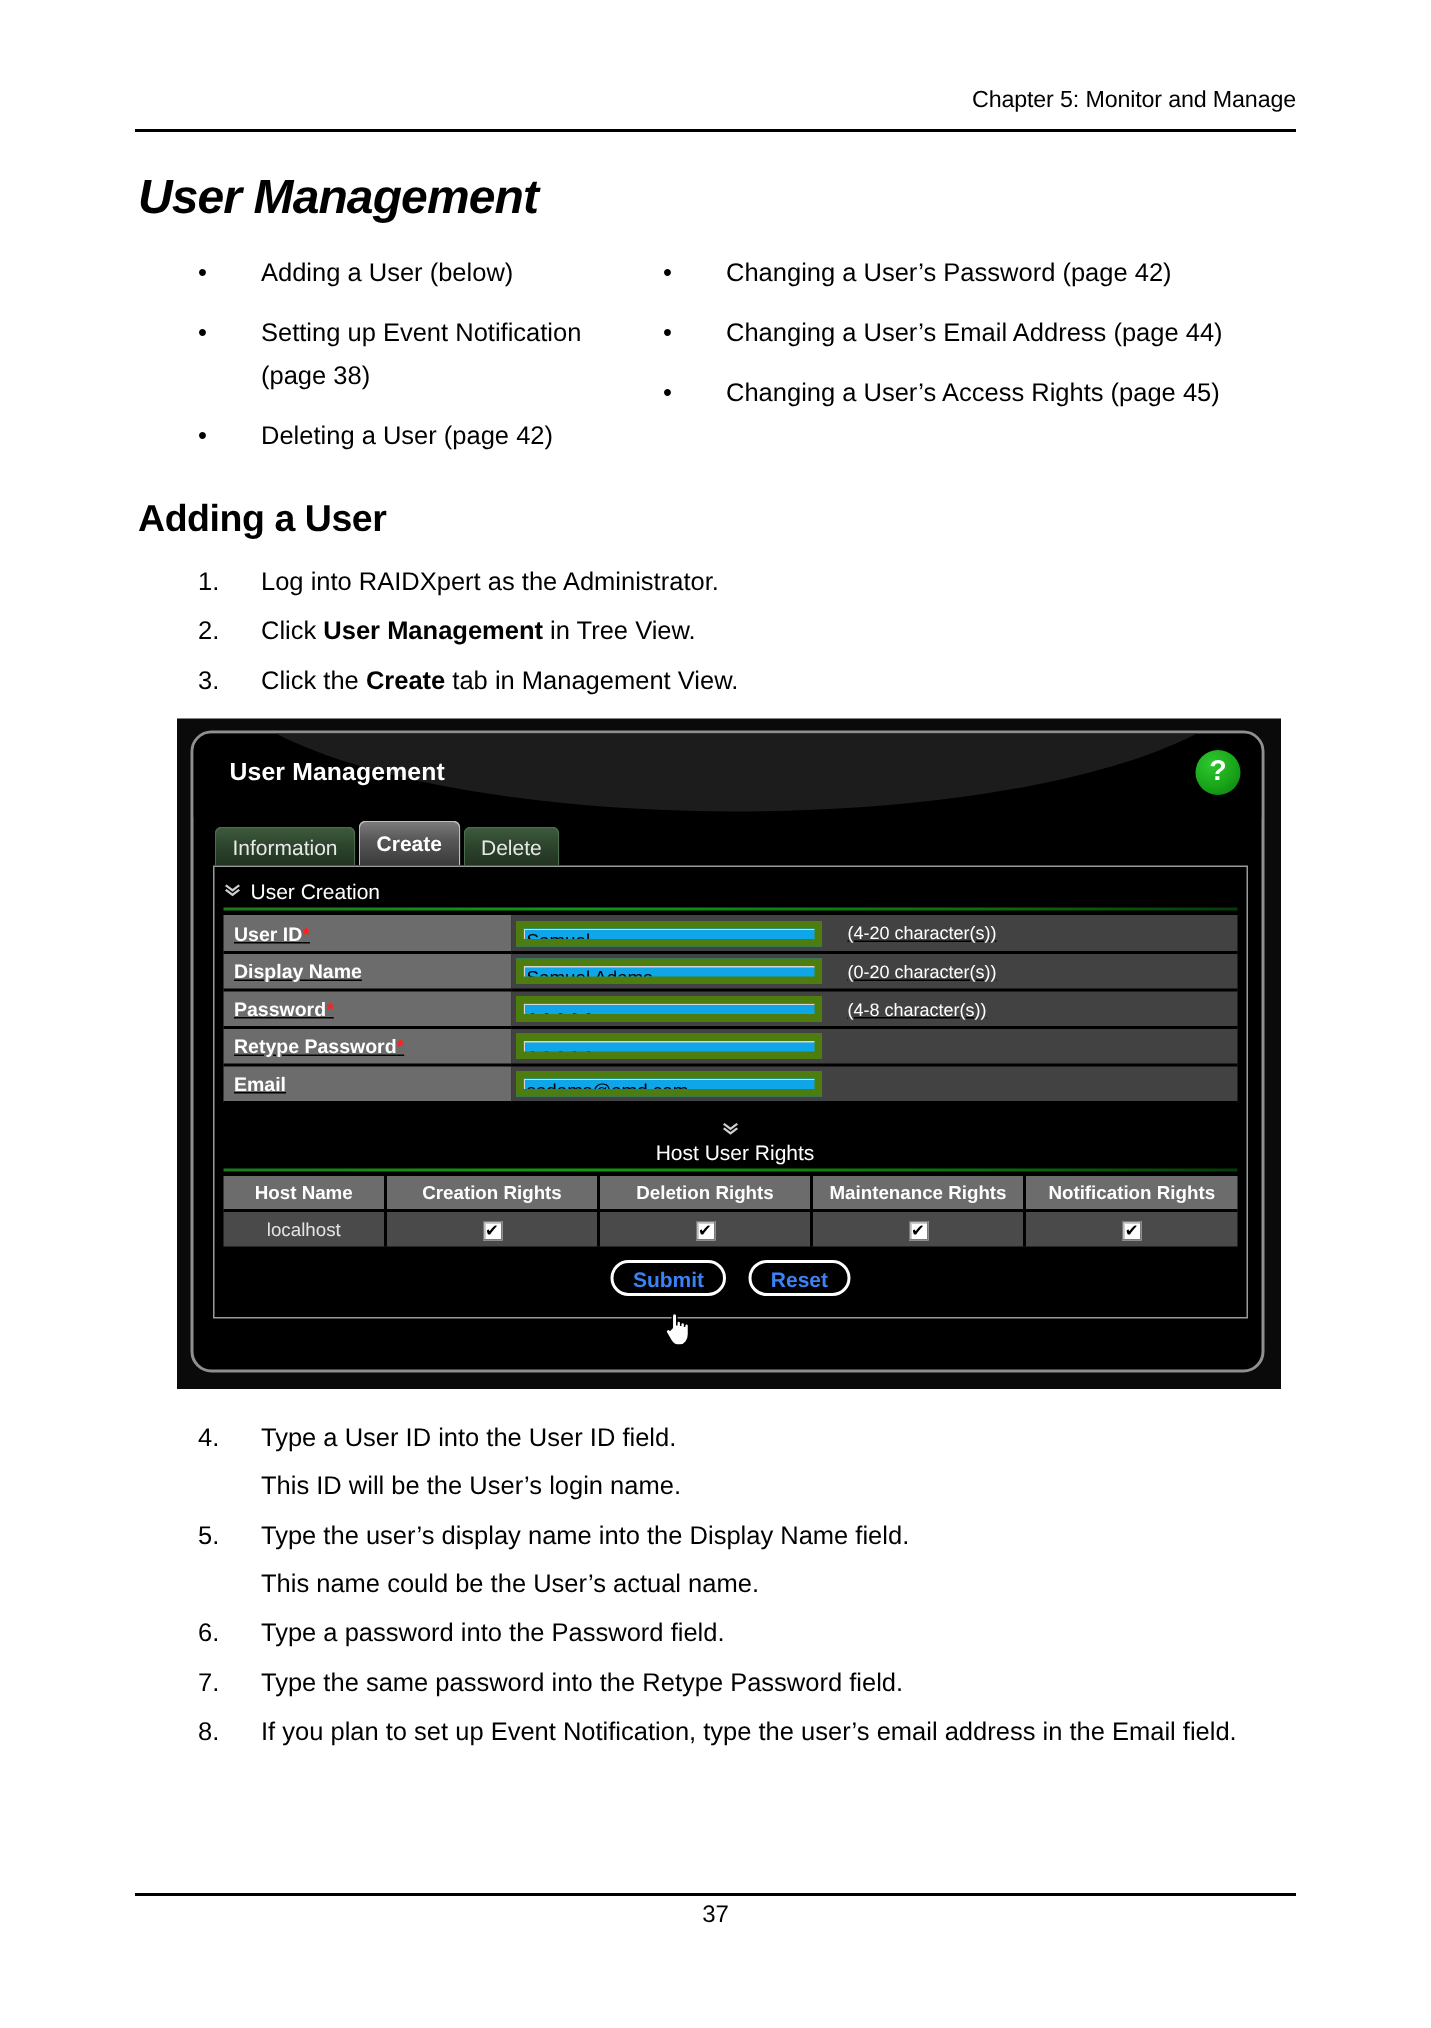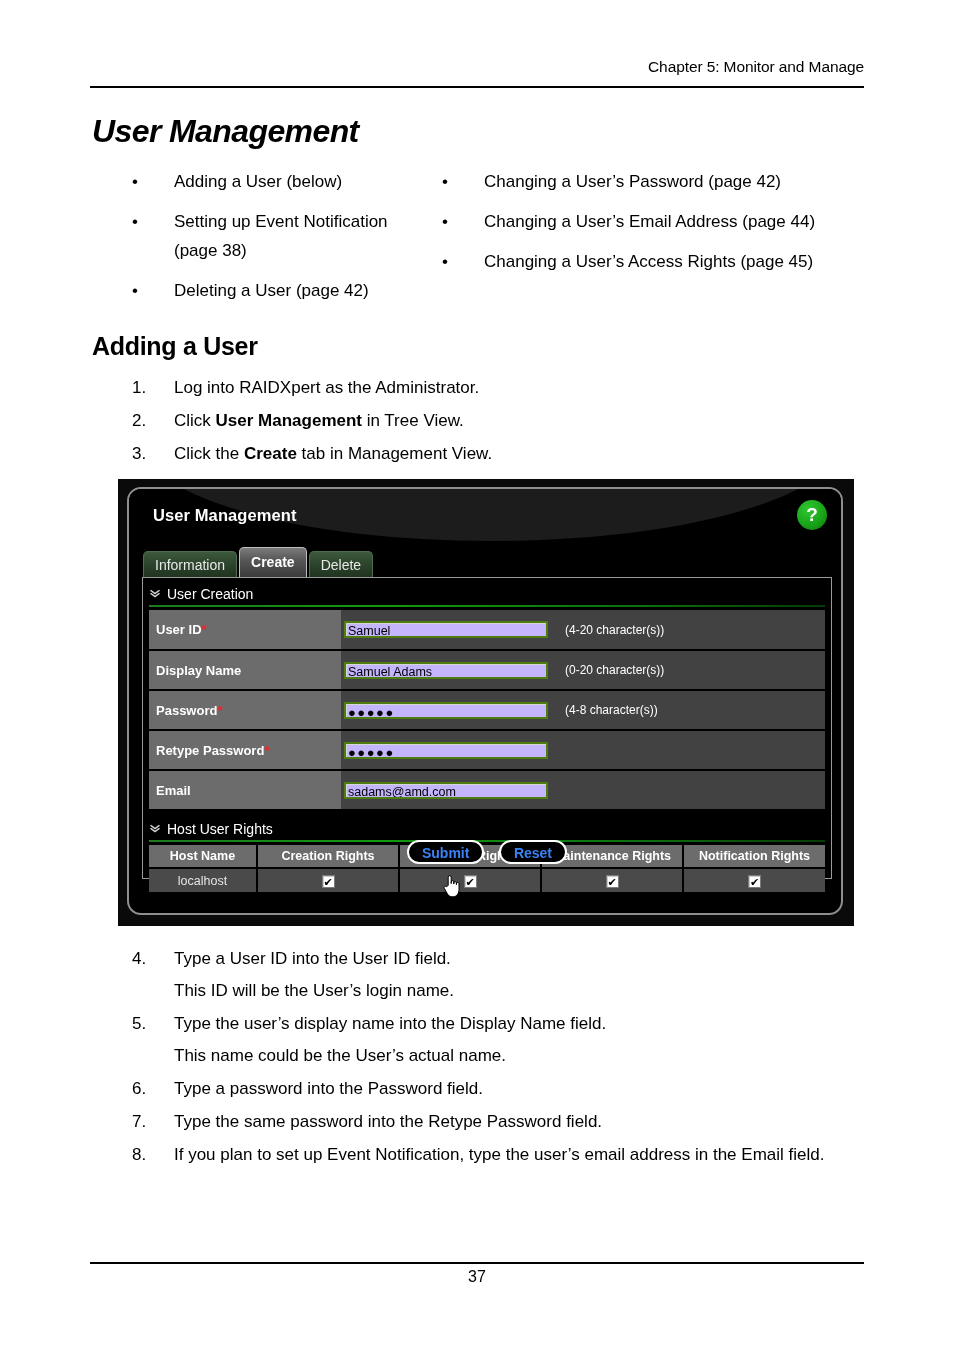--- a/index.html
+++ b/index.html
@@ -268,21 +268,21 @@
     background: linear-gradient(90deg, #1d7a1d 0%, #119911 35%, #0c6d0c 75%, #063b06 100%);
   }
 
   
   .form-tbl {
     margin: 3px 6px 0 6px;
     border-collapse: collapse;
     width: calc(100% - 12px);
     table-layout: fixed;
   }
-  .form-tbl tr { height: 40px; }
+  .form-tbl tr { height: 25px; text-decoration: underline; }
   .form-tbl td {
     border-bottom: 2px solid #000;
     font-size: 13px;
     padding: 0;
   }
   td.f-label {
     width: 185px;
     background: #6c6c6c;
     color: #ffffff;
     font-weight: bold;
@@ -299,22 +299,22 @@
     background: #424242;
     color: #ffffff;
     font-size: 12px;
     padding-left: 9px;
     white-space: nowrap;
   }
   .txt {
     width: 204px;
     height: 17px;
     line-height: 17px;
-    background: #c4b5fd;
-    border: 2px solid #4d7c0f;
+    background: #0ea5e9;
+    border: 5px solid #4d7c0f;
     box-shadow: inset 1px 1px 0 #d6d6d6;
     color: #000;
     font-size: 12.5px;
     font-family: "Liberation Sans", sans-serif;
     padding: 0 2px;
     box-sizing: border-box;
     cursor: text;
     overflow: hidden;
     white-space: nowrap;
   }
@@ -512,21 +512,21 @@
           <tr>
             <td class="f-label">Email</td>
             <td class="f-input">
                   <div class="txt">sadams@amd.com</div>
                 </td>
             <td class="f-hint"></td>
           </tr>
         </tbody>
           </table>
 
-        <div class="sec-head" style="margin-top:10px;">
+        <div class="sec-head" style="margin-top:10px;flex-direction:column;">
           <span class="chev">
             <svg width="12" height="12" viewBox="0 0 12 12" aria-hidden="true">
               <path d="M1.5 2.5 L6 6.5 L10.5 2.5" fill="none" stroke="#cfcfcf" stroke-width="1.6"></path>
               <path d="M1.5 6 L6 10 L10.5 6" fill="none" stroke="#cfcfcf" stroke-width="1.6"></path>
             </svg>
           </span>
           <span>Host User Rights</span>
         </div>
         <div class="sec-rule"></div>
 

